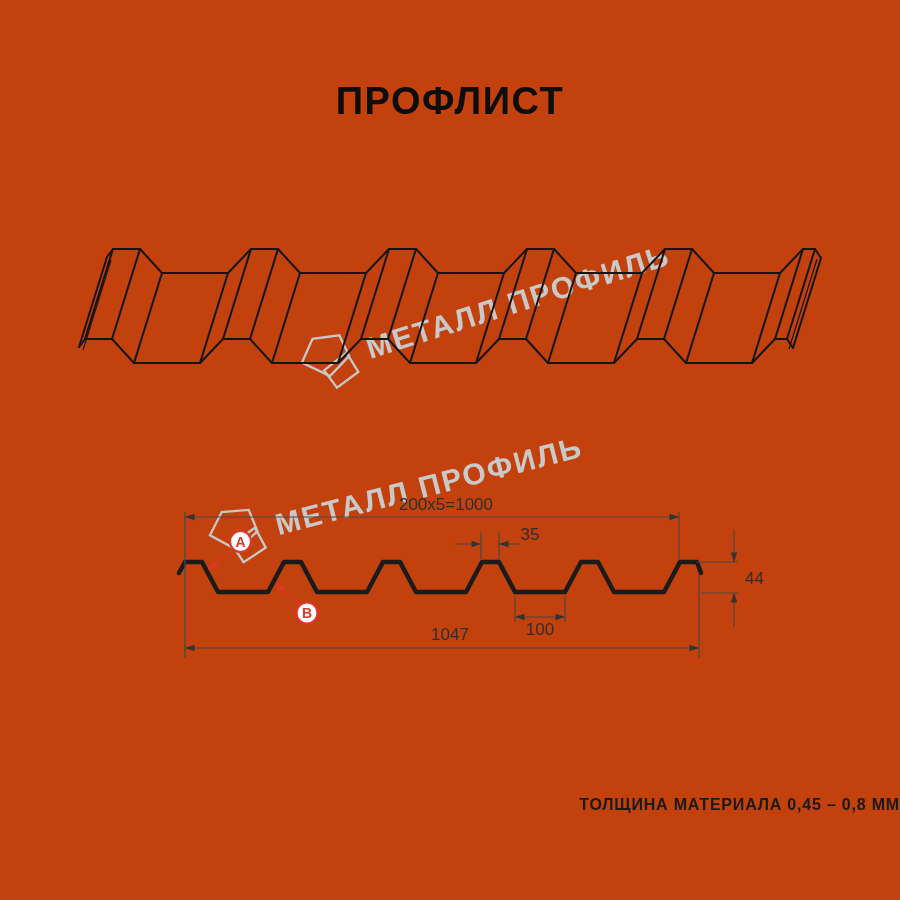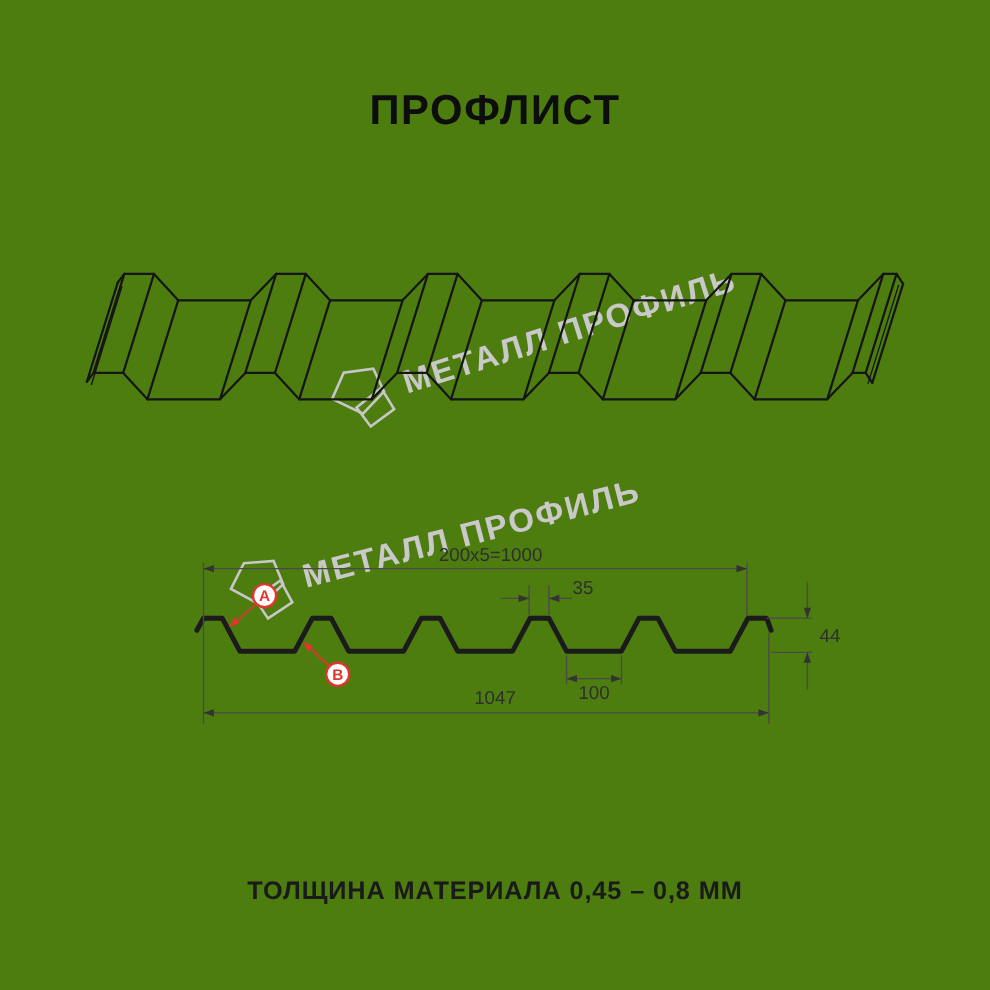--- a/index.html
+++ b/index.html
@@ -1,23 +1,23 @@
 <!DOCTYPE html>
 <html><head>
 <meta charset="utf-8">
 <style>
   html,body{margin:0;padding:0;background:#fff;}
-  .canvas{position:relative;width:900px;height:900px;background:#4d7c0f;overflow:hidden;
+  .canvas{position:relative;width:900px;height:900px;background:#c2410c;overflow:hidden;
           font-family:"Liberation Sans",sans-serif;}
   .page-title{position:absolute;left:0;right:0;top:80px;text-align:center;
               font-size:38px;font-weight:800;letter-spacing:1.5px;color:#0d0d0d;z-index:5;}
   .page-subtitle{position:absolute;left:0;right:0;top:129px;text-align:center;
               font-size:22px;font-weight:700;letter-spacing:1px;color:#111;z-index:5;}
-  .footer-note{position:absolute;left:0;right:0;top:796px;text-align:center;
-              font-size:23px;font-weight:600;letter-spacing:0.8px;color:#1a1a1a;z-index:5;}
+  .footer-note{position:absolute;left:0;right:0;top:796px;text-align:right;
+              font-size:16px;font-weight:600;letter-spacing:0.8px;color:#1a1a1a;z-index:5;}
   .wm{position:absolute;display:flex;align-items:center;gap:10px;z-index:1;
       transform-origin:0 0;white-space:nowrap;}
   .wm-text{font-size:30px;font-weight:700;letter-spacing:2px;color:#c9c9c9;}
   .wm1{left:288px;top:344px;transform:rotate(-17.5deg);}
   .wm2{left:197px;top:516px;transform:rotate(-14.5deg);}
   .wm-logo{stroke:#c7c7c7;stroke-width:3;fill:none;stroke-linejoin:miter;}
   svg.draw{position:absolute;left:0;top:0;z-index:2;}
   .iso{stroke:#151515;stroke-width:2;fill:none;stroke-linejoin:round;stroke-linecap:round;}
   .iso-thin{stroke:#151515;stroke-width:1.2;fill:none;}
   .sect{stroke:#1b1b1b;stroke-width:4.5;fill:none;stroke-linejoin:round;stroke-linecap:round;}

